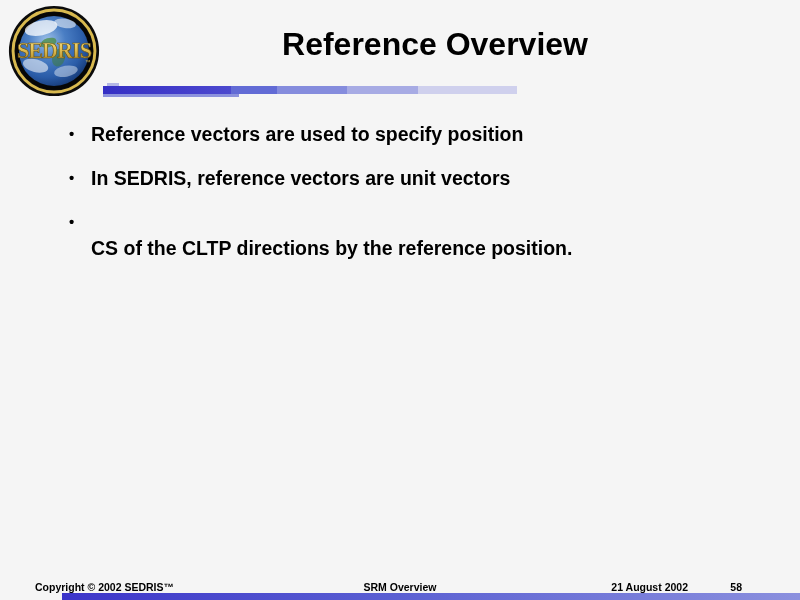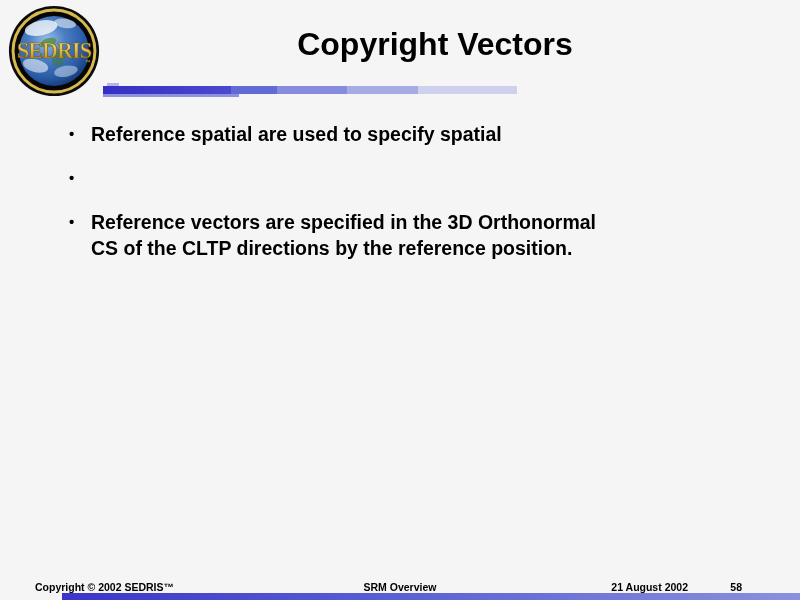--- a/index.html
+++ b/index.html
@@ -111,38 +111,38 @@
       <ellipse cx="62" cy="20" rx="12" ry="5" fill="#e8eef6" opacity="0.6" transform="rotate(8 62 20)"></ellipse>
       <ellipse cx="44" cy="41" rx="9" ry="5" fill="#4d8f4a" opacity="0.8" transform="rotate(-18 44 41)"></ellipse>
       <ellipse cx="30" cy="66" rx="14" ry="7" fill="#ffffff" opacity="0.55" transform="rotate(14 30 66)"></ellipse>
       <ellipse cx="63" cy="72" rx="13" ry="6" fill="#dce6f2" opacity="0.5" transform="rotate(-10 63 72)"></ellipse>
       <ellipse cx="55" cy="57" rx="7" ry="10" fill="#3c7a3c" opacity="0.55" transform="rotate(16 55 57)"></ellipse>
       <text x="50" y="57.5" text-anchor="middle" font-family="Liberation Serif, serif" font-size="24" font-weight="bold" fill="url(#goldGrad)" stroke="#6e5510" stroke-width="0.7" letter-spacing="-1">SEDRIS</text>
       <text x="84" y="64" font-family="Liberation Sans, sans-serif" font-size="6" fill="#d8b94f">™</text>
     </svg>
   </div>
 
-  <div class="title">Copyright Vectors</div>
+  <div class="title">Reference Overview</div>
 
   <div class="title-bar-notch"></div>
   <div class="title-bar"></div>
   <div class="title-bar-under"></div>
 
   <div class="bullets">
     <div class="bullet-item">
       <span class="bullet-dot">•</span>
-      <span>Reference spatial are used to specify spatial</span><br>
+      <span>Reference vectors are used to specify position</span><br>
+    </div>
+    <div class="bullet-item">
+      <span class="bullet-dot">•</span>
+      <span>In SEDRIS, reference vectors are unit vectors</span><br>
     </div>
     <div class="bullet-item">
       <span class="bullet-dot">•</span>
       <br>
-    </div>
-    <div class="bullet-item">
-      <span class="bullet-dot">•</span>
-      <span>Reference vectors are specified in the 3D Orthonormal</span><br>
       <span>CS of the CLTP directions by the reference position.</span>
     </div>
   </div>
 
   <div class="footer">
     <span class="footer-copyright">Copyright © 2002 SEDRIS™</span>
     <span class="footer-center">SRM Overview</span>
     <span class="footer-date">21 August 2002</span>
     <span class="footer-page">58</span>
   </div>

